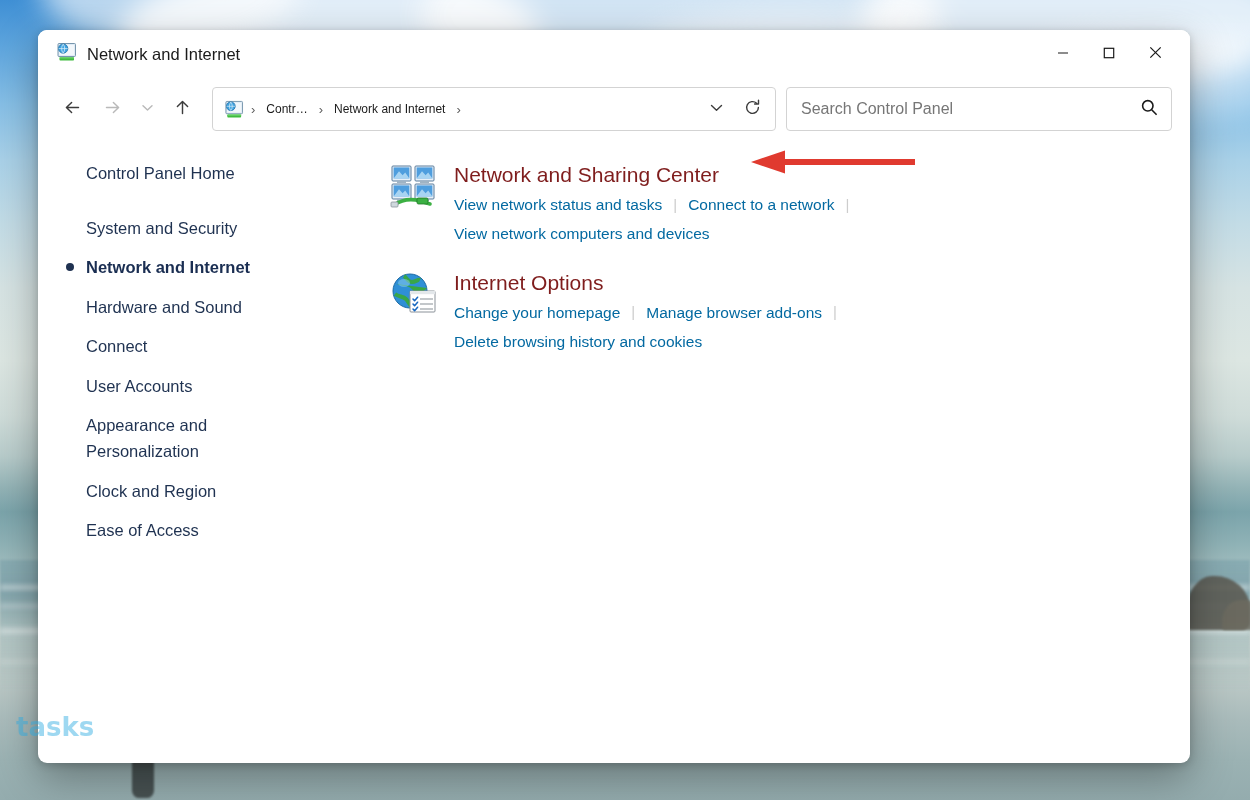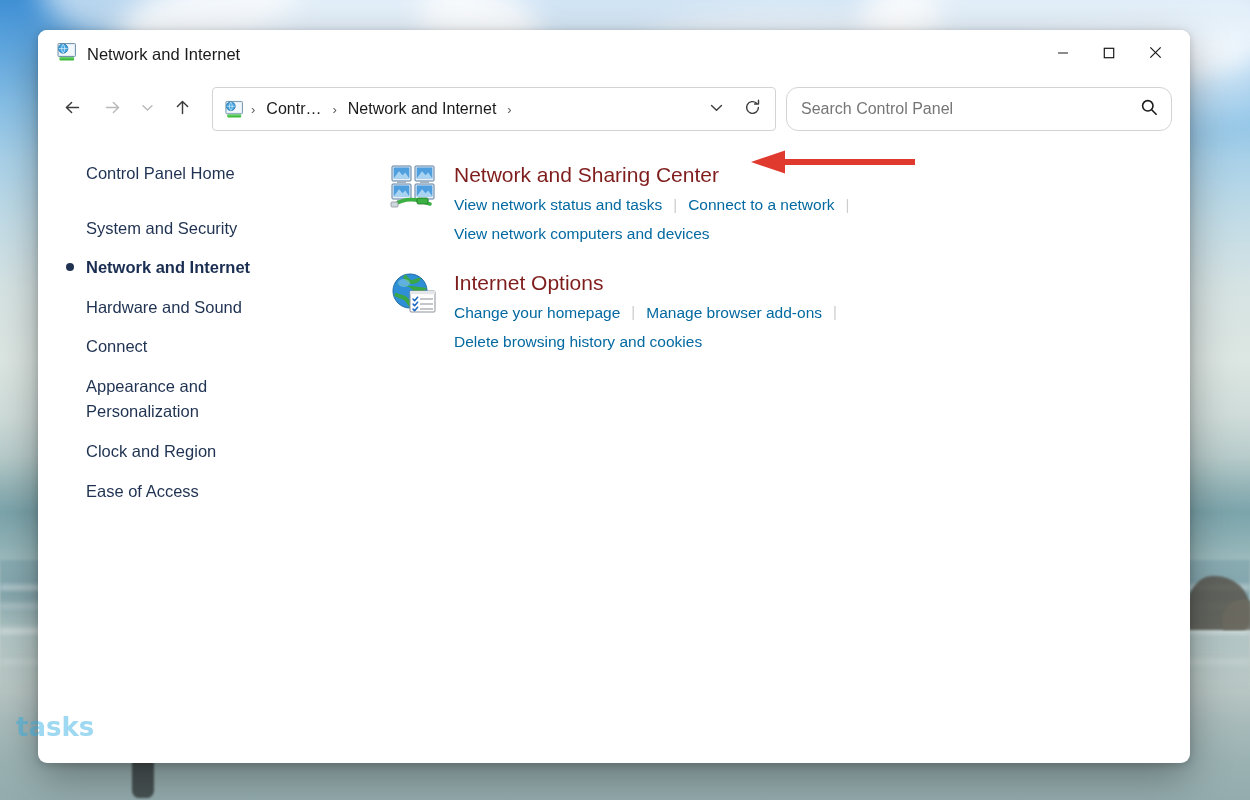--- a/index.html
+++ b/index.html
@@ -224,21 +224,21 @@
   }
   #crumbs {
     display: flex;
     align-items: center;
     flex: 1;
     gap: 2px;
     min-width: 0;
     overflow: hidden;
   }
   .crumb {
-    font-size: 16px;
+    font-size: 12px;
     color: #1b1b1b;
     padding: 3px 6px;
     border-radius: 3px;
     white-space: nowrap;
     cursor: default;
     font-family: "Liberation Sans", sans-serif;
   }
   .crumb-sep {
     color: #5c5c5c;
     font-size: 13px;
@@ -257,21 +257,21 @@
   }
   .addr-btn svg { stroke: #3c3c3c; fill: none; stroke-width: 1.4; stroke-linecap: round; stroke-linejoin: round; }
 
   #refresh-btn { margin-left: 2px; margin-right: 0; }
 
   #searchbox {
     width: 386px;
     height: 44px;
     margin-left: 10px;
     border: 1px solid #d3d3d3;
-    border-radius: 12px;
+    border-radius: 4px;
     display: flex;
     align-items: center;
     padding: 0 12px 0 14px;
     background: #ffffff;
     flex: 0 0 auto;
   }
   #search-input {
     flex: 1;
     border: none;
     outline: none;
@@ -529,20 +529,23 @@
         </div>
         <div class="side-item selected">
           <span class="side-bullet"></span>
           <span>Network and Internet</span>
         </div>
         <div class="side-item">
           <span>Hardware and Sound</span>
         </div>
         <div class="side-item">
           <span>Connect</span>
+        </div>
+        <div class="side-item">
+          <span>User Accounts</span>
         </div>
         <div class="side-item">
           <span>Appearance and Personalization</span>
         </div>
         <div class="side-item">
           <span>Clock and Region</span>
         </div>
         <div class="side-item">
           <span>Ease of Access</span>
         </div>

